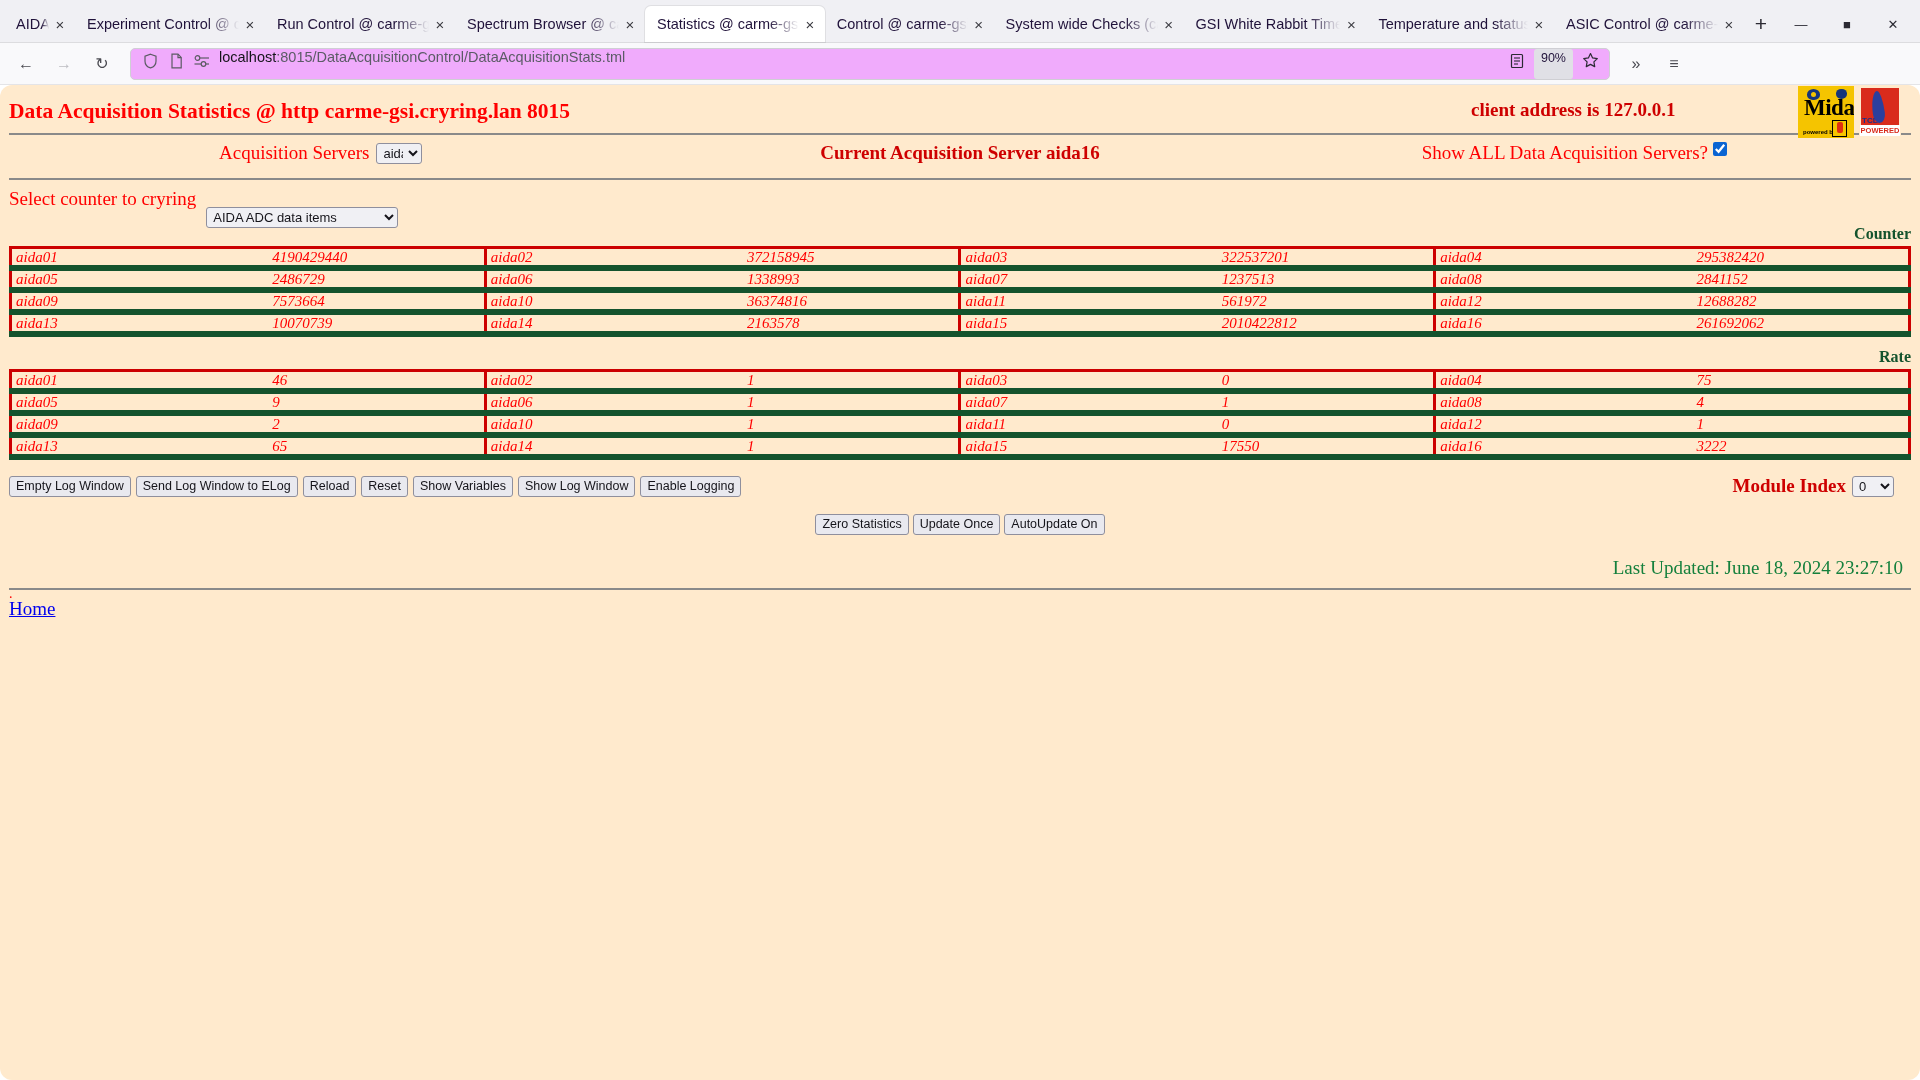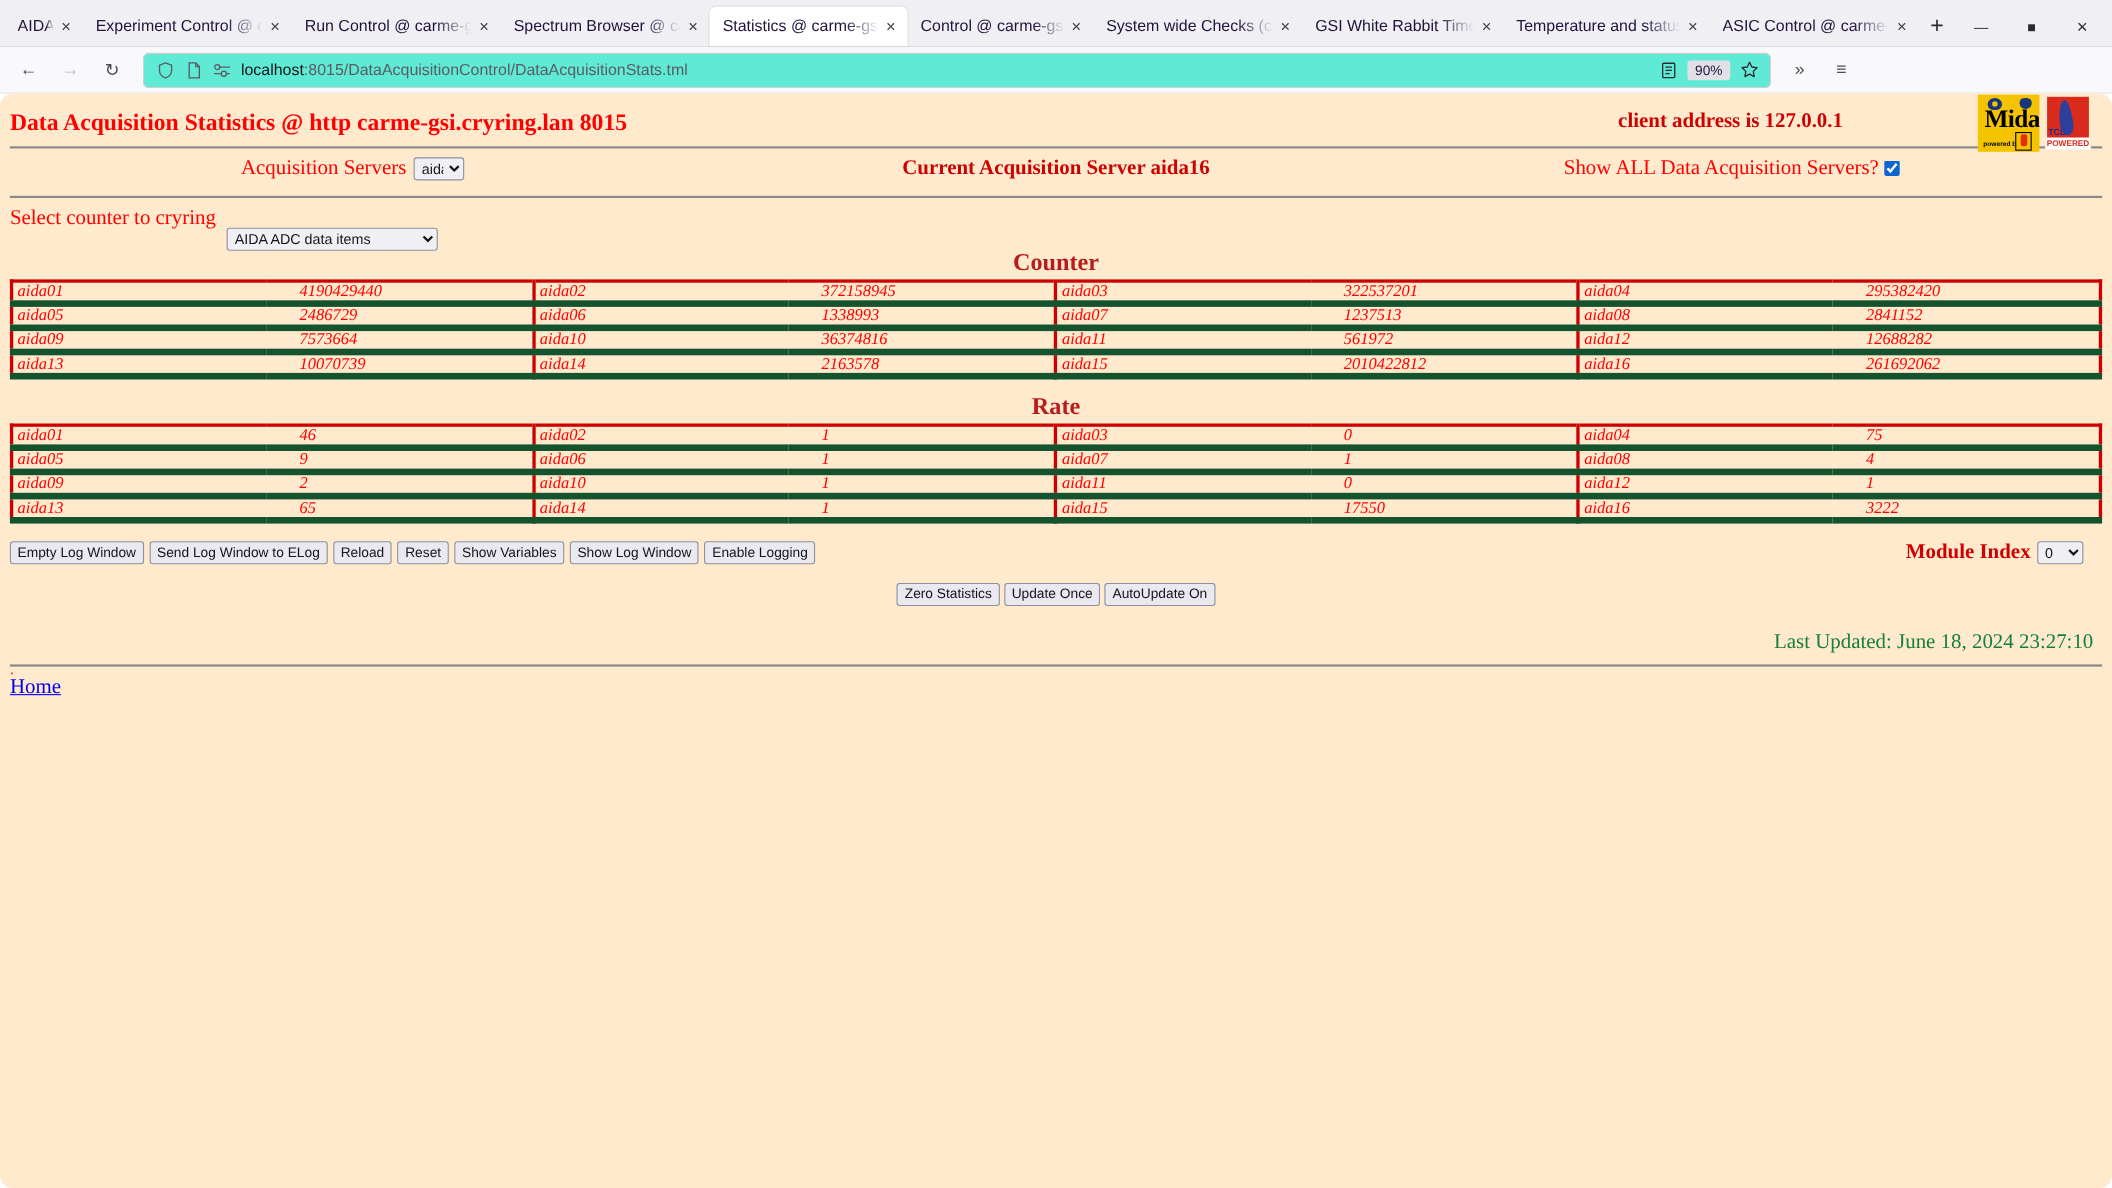--- a/index.html
+++ b/index.html
@@ -79,25 +79,24 @@
     width: 36px; height: 32px;
     display: flex; align-items: center; justify-content: center;
     color: #4b4b52;
     border-radius: 4px;
     margin-right: 2px;
   }
   .navbtn.disabled { color: #bdbdc2; }
   .urlbar {
     flex: 1 1 auto;
     height: 32px;
-    background: #5eead4;
+    background: #f0abfc;
     border: 1px solid #cfcfd4;
     border-radius: 5px;
     display: flex;
-    align-items: center;
     padding: 0 6px;
     margin: 12px 8px;
     max-width: 1480px;
   }
   .urlbar .ubicon {
     width: 26px; height: 24px;
     display: flex; align-items: center; justify-content: center;
     color: #5b5b63;
     flex: 0 0 auto;
   }
@@ -265,21 +264,21 @@
     left: 0; right: 0;
     text-align: center;
     font-size: 19px;
     font-weight: bold;
     color: #ce0000;
   }
   .show-all {
     position: absolute;
     right: 184px;
     display: flex;
-    align-items: center;
+    align-items: flex-start;
     gap: 5px;
     font-size: 19px;
     color: #ff0000;
   }
 
   .counter-sel-row {
     height: 34px;
     display: flex;
     align-items: center;
     gap: 10px;
@@ -300,24 +299,24 @@
   select.sel.narrow { width: 46px; }
   select.sel.tiny { width: 42px; }
 
   input[type=checkbox].cb {
     width: 14px; height: 14px;
     margin: 0;
     accent-color: #0a64d2;
   }
 
   .section-title {
-    text-align: center;
-    font-size: 22px;
+    text-align: right;
+    font-size: 16px;
     font-weight: bold;
-    color: #b91c1c;
+    color: #14532d;
     margin: 11px 0 3px 0;
     font-family: "Liberation Serif", serif;
   }
 
   table.stats {
     width: 100%;
     border-collapse: collapse;
     border: 3px solid #cc0000;
     table-layout: fixed;
     font-family: "Liberation Serif", serif;

